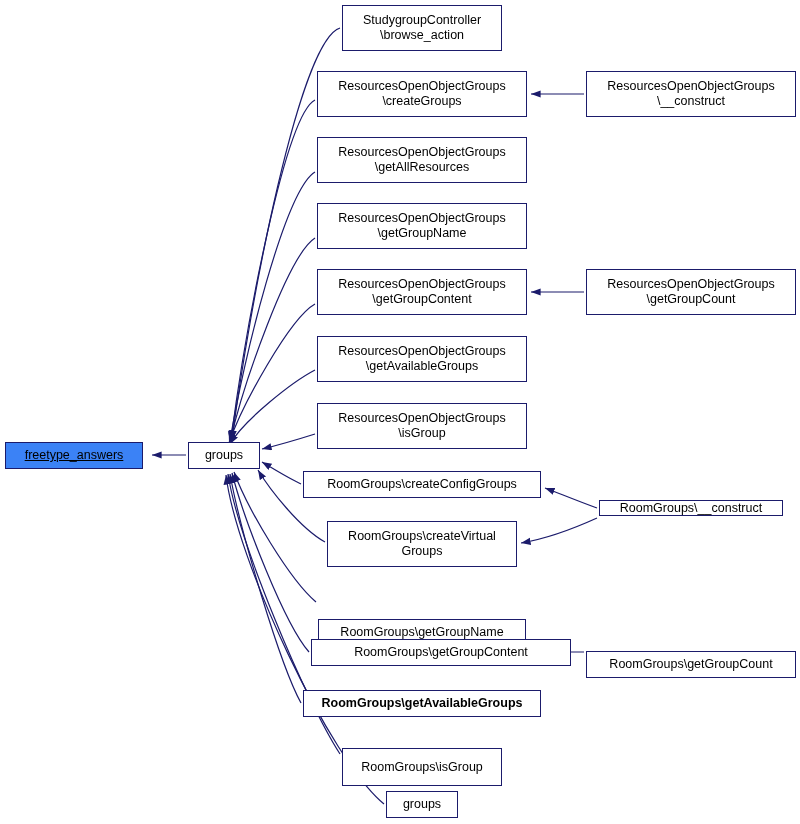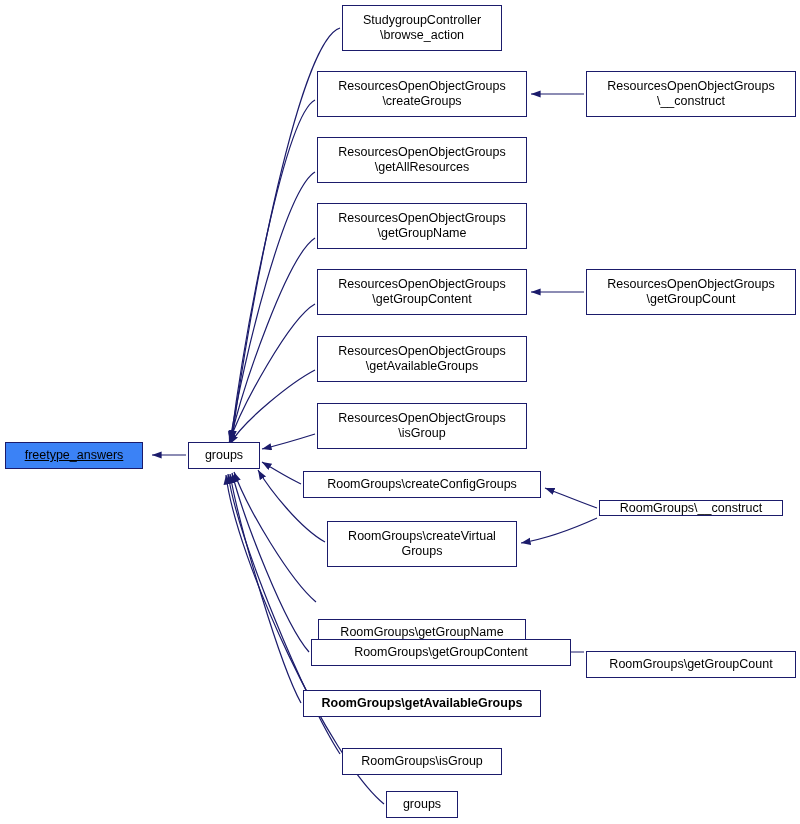--- a/index.html
+++ b/index.html
@@ -92,21 +92,21 @@
       <div class="node" style="left: 317px; top: 336px; width: 210px; height: 46px;">ResourcesOpenObjectGroups
 \getAvailableGroups</div>
       <div class="node" style="left: 317px; top: 403px; width: 210px; height: 46px;">ResourcesOpenObjectGroups
 \isGroup</div>
       <div class="node" style="left: 303px; top: 471px; width: 238px; height: 27px;">RoomGroups\createConfigGroups</div>
       <div class="node" style="left: 327px; top: 521px; width: 190px; height: 46px;">RoomGroups\createVirtual
 Groups</div>
       <div class="node" style="left: 318px; top: 589px; width: 208px; height: 27px; margin-top: 30px;">RoomGroups\getGroupName</div>
       <div class="node" style="left: 311px; top: 639px; width: 260px; height: 27px;">RoomGroups\getGroupContent</div>
       <div class="node" style="left: 303px; top: 690px; width: 238px; height: 27px; font-weight: bold;">RoomGroups\getAvailableGroups</div>
-      <div class="node" style="left: 342px; top: 748px; width: 160px; height: 27px;">RoomGroups\isGroup</div>
+      <div class="node" style="left: 342px; top: 748px; width: 160px; height: 38px;">RoomGroups\isGroup</div>
       <div class="node" style="left: 386px; top: 791px; width: 72px; height: 27px;">groups</div>
       <div class="node" style="left: 586px; top: 71px; width: 210px; height: 46px;">ResourcesOpenObjectGroups
 \__construct</div>
       <div class="node" style="left: 586px; top: 269px; width: 210px; height: 46px;">ResourcesOpenObjectGroups
 \getGroupCount</div>
       <div class="node" style="left: 599px; top: 500px; width: 184px; height: 16px;">RoomGroups\__construct</div>
       <div class="node" style="left: 586px; top: 639px; width: 210px; height: 27px; margin-top: 12px;">RoomGroups\getGroupCount</div>
     </div>
 </div>
 

